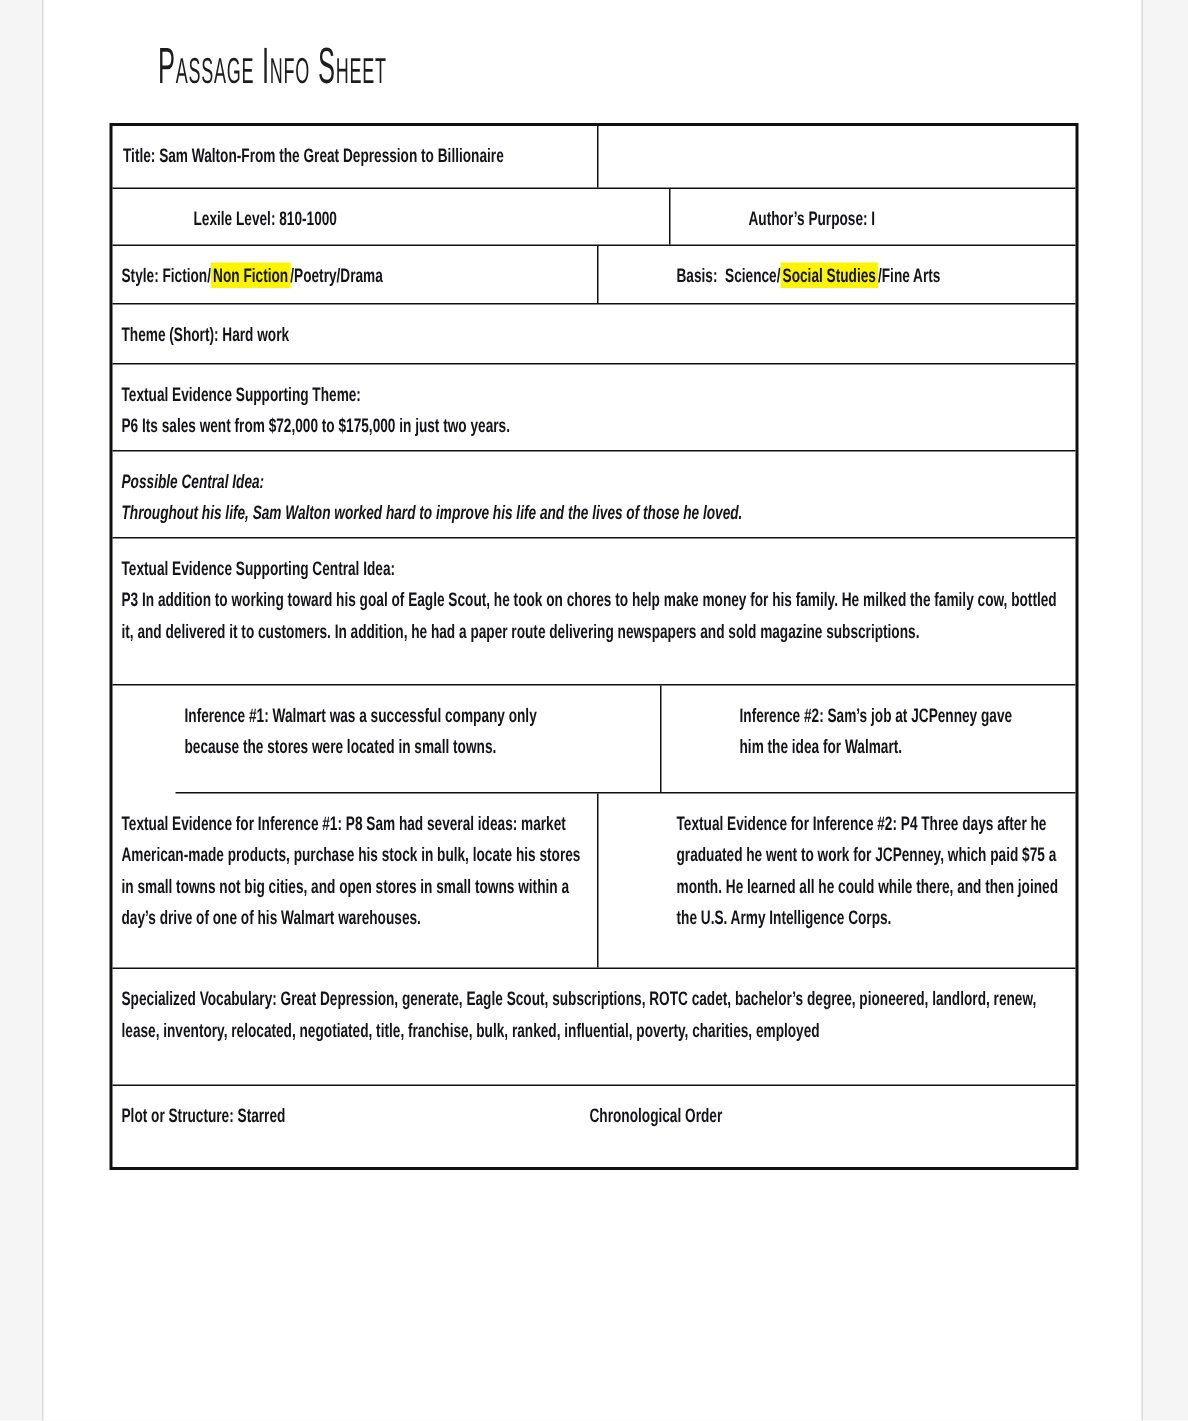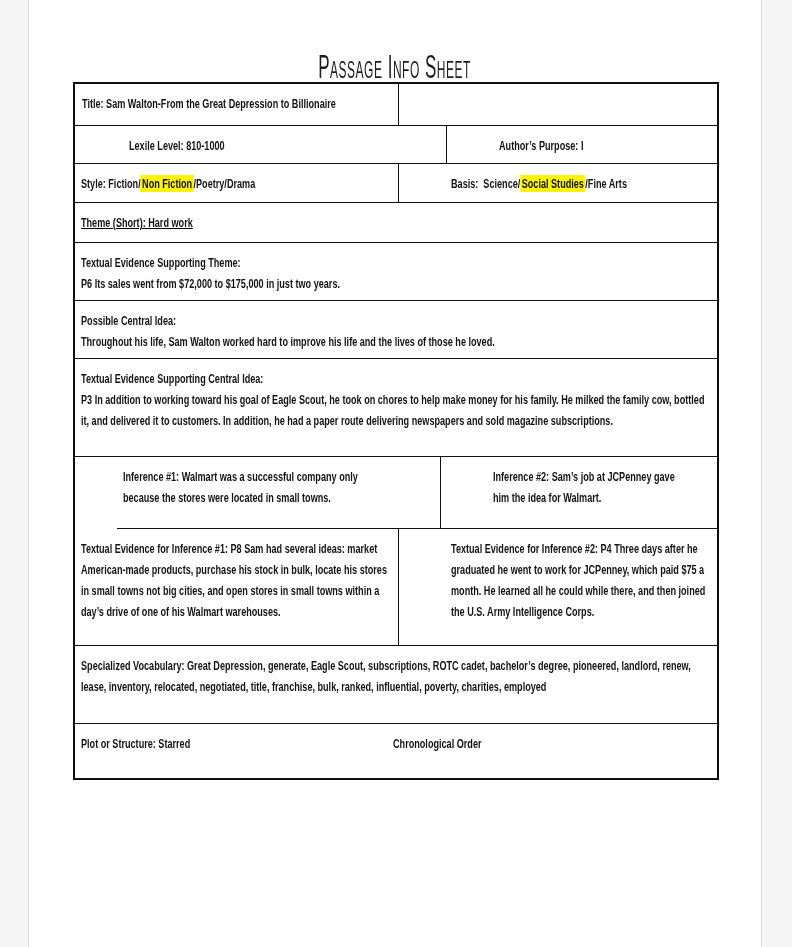--- a/index.html
+++ b/index.html
@@ -11,23 +11,23 @@
   .page {
     position: relative;
     margin-left: 28px;
     width: 734px;
     height: 947px;
     background: #ffffff;
     border-left: 1px solid #d9d9d9;
     border-right: 1px solid #d9d9d9;
   }
   .title-wrap {
-    padding-top: 48px;
+    padding-top: 26px;
     height: 82px;
-    text-align: center;
+    text-align: left;
   }
   .doc-title {
     display: inline-block;
     font-family: "Liberation Sans", sans-serif;
     font-variant: small-caps;
     font-weight: 400;
     font-size: 34px;
     line-height: 36px;
     letter-spacing: 1px;
     color: #1d1d1d;
@@ -68,24 +68,24 @@
   }
   mark.hl {
     background: #fcf400;
     color: inherit;
     padding: 1px 2px;
   }
   
   .r1  { min-height: 42px; }
   .r2  { min-height: 38px; padding-left: 48px; }
   .r3  { min-height: 39px; }
-  .r4  { min-height: 40px; text-decoration: underline; }
+  .r4  { min-height: 40px; }
   .r5  { min-height: 40px; }
   .r6  { min-height: 58px; }
-  .r7  { min-height: 58px; }
+  .r7  { min-height: 58px; font-style: italic; }
   .r8  { min-height: 98px; }
   .r9  { min-height: 72px; margin-left: 42px; }
   .r10 { min-height: 117px; }
   .r11 { min-height: 78px; }
   .r12 { min-height: 54px; }
   .plot-cell { display: flex; }
   .plot-left { width: 312px; flex: none; }
   .plot-right { flex: 1; }
 </style>
 </head>

